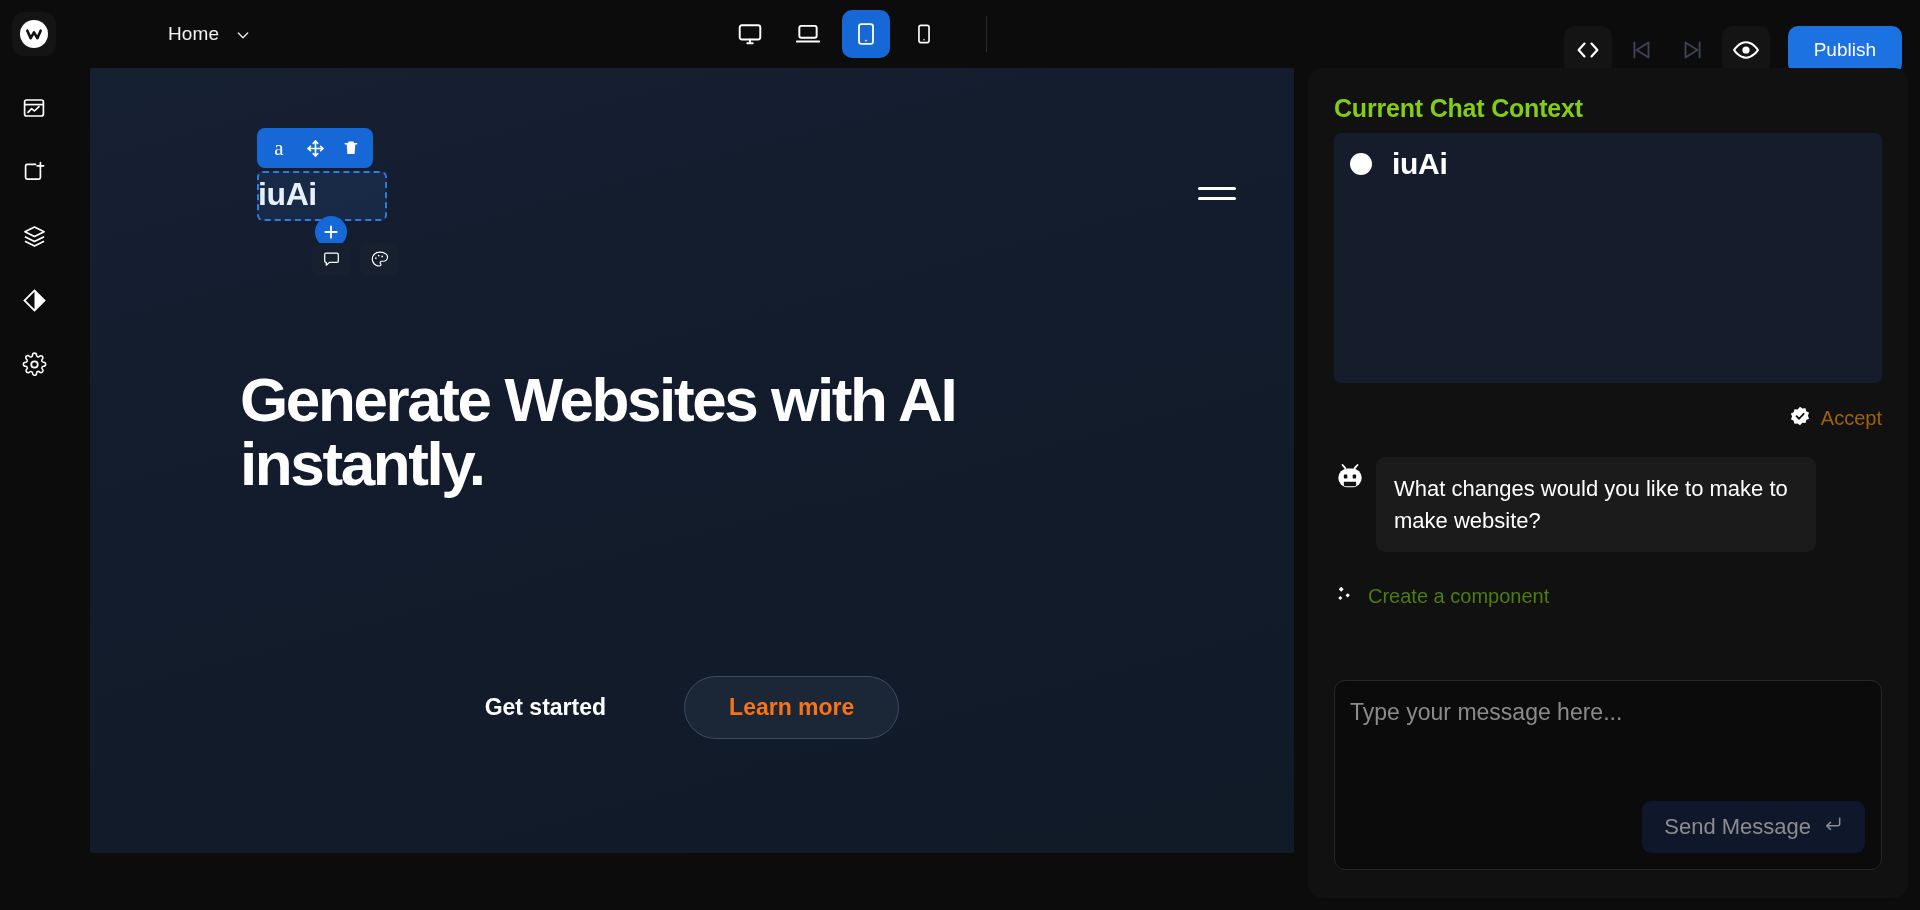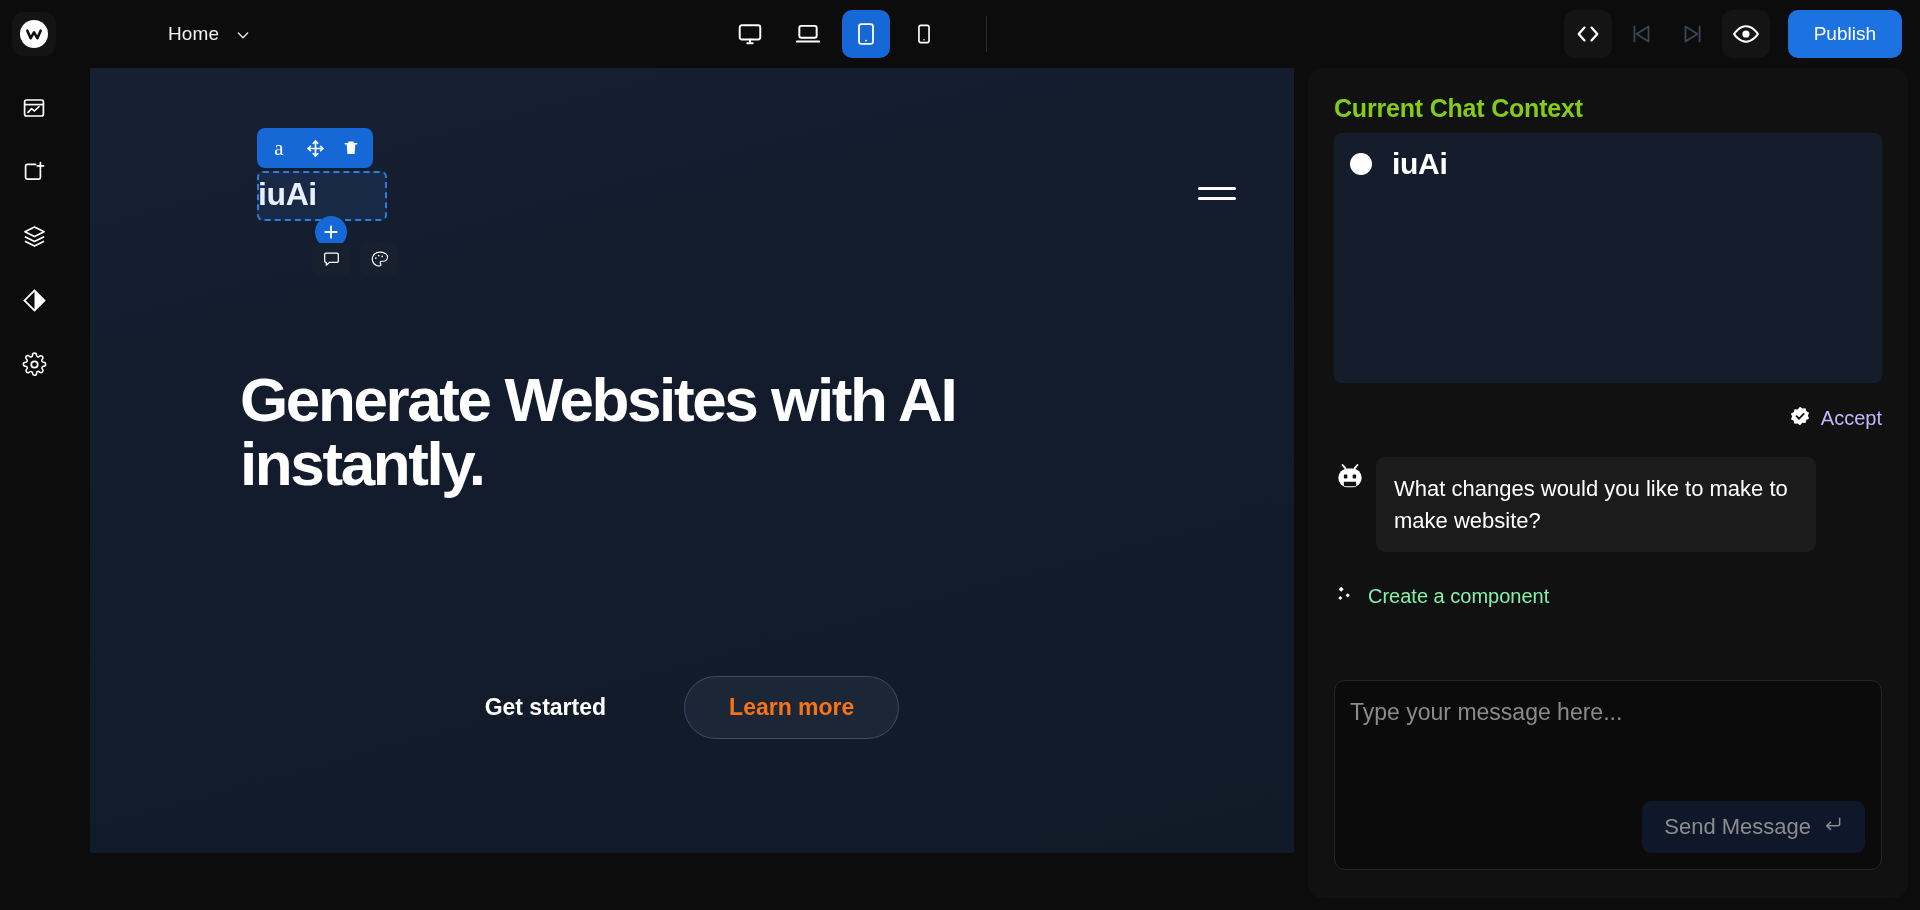--- a/index.html
+++ b/index.html
@@ -50,21 +50,21 @@
     background: #2b2b2b;
   }
 
   .credits {
     position: absolute; left: 1022px; top: 0; height: 68px;
     display: flex; align-items: center; gap: 14px;
   }
   .credits .num { color: #f0f0f0; font-size: 21px; font-weight: 400; letter-spacing: .3px; }
 
   .right-tools {
-    position: absolute; right: 18px; top: 0; height: 68px;
+    position: absolute; right: 18px; top: 16px; height: 68px;
     display: flex; align-items: center; gap: 10px; justify-content: space-between;
   }
   .tool-tile {
     width: 48px; height: 48px; border-radius: 11px; background: #141414;
     display: flex; align-items: center; justify-content: center; cursor: pointer;
   }
   .tool-plain {
     width: 40px; height: 48px;
     display: flex; align-items: center; justify-content: center; cursor: pointer;
   }
@@ -172,32 +172,32 @@
     background: #151c2b; border-radius: 7px; height: 250px; padding: 14px 16px;
     display: flex; align-items: flex-start; gap: 20px;
   }
   .ctx-bullet { width: 22px; height: 22px; border-radius: 50%; background: #ffffff; margin-top: 6px; flex: none; }
   .ctx-name { color: #ffffff; font-size: 30px; font-weight: 700; letter-spacing: -.3px; }
 
   .accept-row {
     display: flex; align-items: center; justify-content: flex-end; gap: 10px;
     margin-top: 22px; cursor: pointer;
   }
-  .accept-row .lbl { color: #c4b5fd; font-size: 20px; }
+  .accept-row .lbl { color: #a16207; font-size: 20px; }
 
   .msg-row { display: flex; align-items: flex-start; gap: 10px; margin-top: 26px; }
   .bot-avatar { width: 32px; height: 32px; flex: none; margin-top: 4px; }
   .bubble {
     background: #1b1b1b; border-radius: 9px; padding: 16px 18px;
     color: #ffffff; font-size: 22px; line-height: 1.44; width: 440px;
     word-break: break-all;
   }
 
   .suggest-row { display: flex; align-items: center; gap: 14px; margin-top: 32px; cursor: pointer; }
-  .suggest-row .lbl { color: #86efac; font-size: 20px; }
+  .suggest-row .lbl { color: #4d7c0f; font-size: 20px; }
 
   .composer {
     position: absolute; left: 26px; right: 26px; bottom: 28px;
     height: 190px; background: #0b0b0b; border: 1px solid #262626;
     border-radius: 11px; padding: 18px 15px;
   }
   .composer .ph { color: #8b8b8b; font-size: 23px; }
   .send-btn {
     position: absolute; right: 16px; bottom: 16px;
     height: 52px; padding: 0 22px; border-radius: 9px; background: #0f172a;

